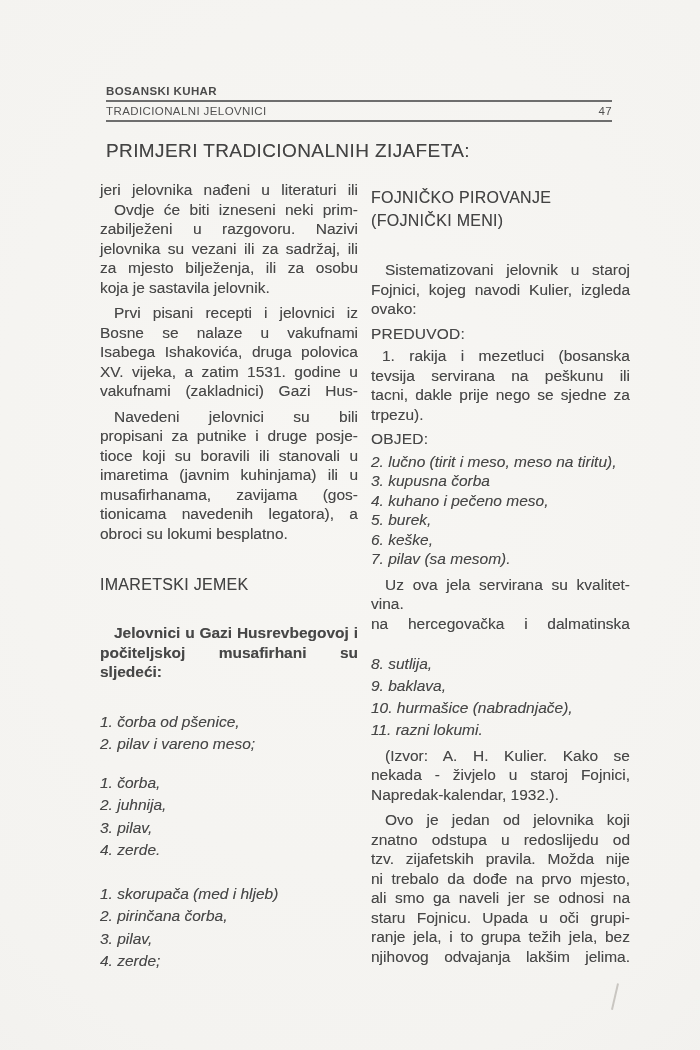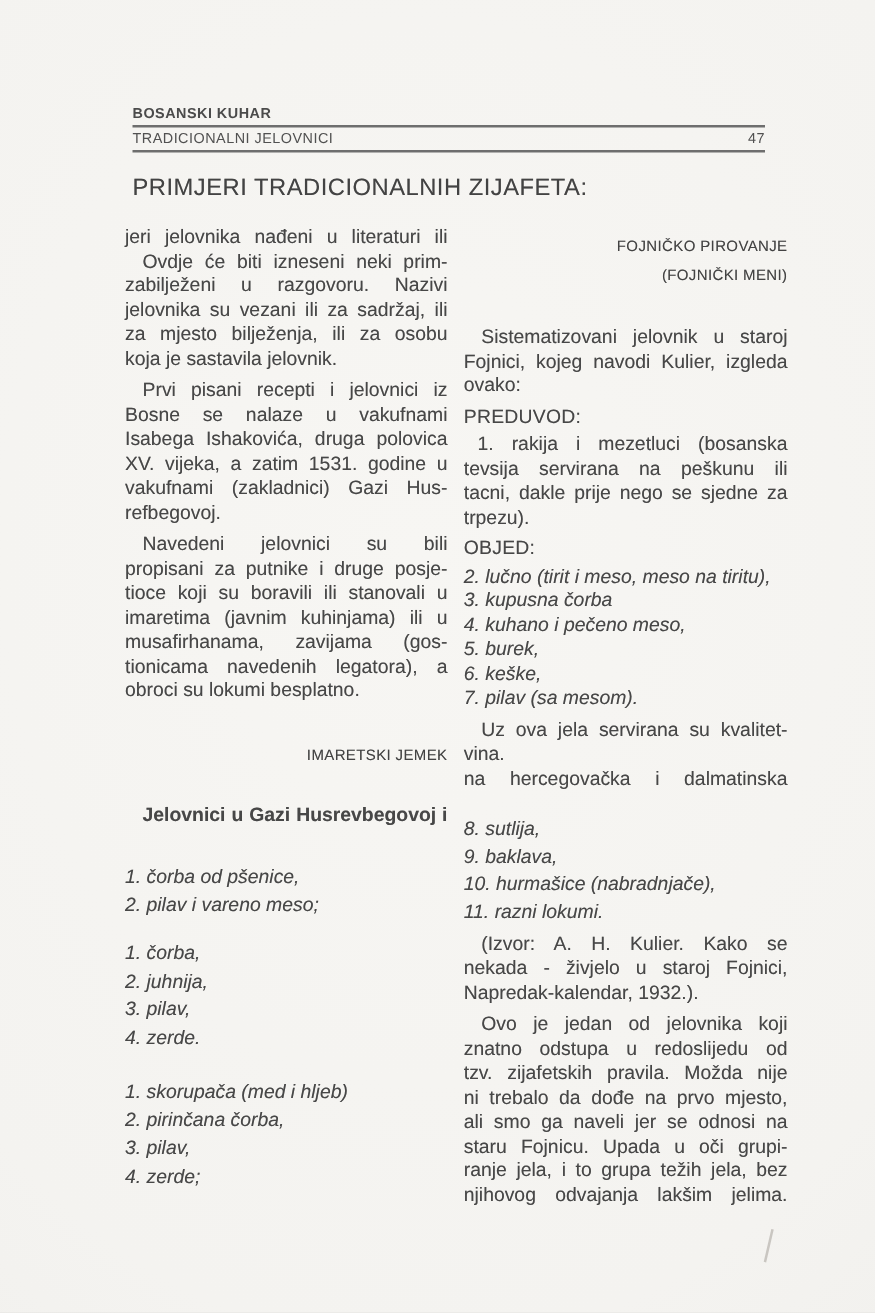--- a/index.html
+++ b/index.html
@@ -48,22 +48,22 @@
   .col-left  { width: 258px; margin-right: 13px; }
   .col-right { width: 259px; margin-top: 6px; }
 
   .para { }
   .jline { text-align: justify; text-align-last: justify; white-space: normal; }
   .jline.first { padding-left: 14px; }
   .jline.last { text-align: justify; text-align-last: left; }
   .para + .para { margin-top: 6px; }
 
   .sect {
-    font-size: 12px; font-weight: normal; letter-spacing: 0.3px;
-    color: #434343; margin: 0; line-height: 23px; text-align: right;
+    font-size: 16px; font-weight: normal; letter-spacing: 0.3px;
+    color: #434343; margin: 0; line-height: 23px;
   }
   .sect-imaretski { margin-top: 30px; }
   .sect-intro { margin-top: 27px; font-weight: bold; }
 
   .menu { font-style: italic; }
   .menu .menu-line {
     line-height: 19.5px; margin-bottom: 3px;
     padding-left: 19px; text-indent: -19px;
   }
   .menu-1 { margin-top: 30px; }
@@ -116,36 +116,36 @@
           <div class="jline">jelovnika su vezani ili za sadržaj, ili</div>
           <div class="jline">za mjesto bilježenja, ili za osobu</div>
           <div class="jline last">koja je sastavila jelovnik.</div>
         </div>
       <div class="para">
           <div class="jline first">Prvi pisani recepti i jelovnici iz</div>
           <div class="jline">Bosne se nalaze u vakufnami</div>
           <div class="jline">Isabega Ishakovića, druga polovica</div>
           <div class="jline">XV. vijeka, a zatim 1531. godine u</div>
           <div class="jline">vakufnami (zakladnici) Gazi Hus-</div>
-          <div class="jline last">refbegovoj.</div>
         </div>
       <div class="para">
           <div class="jline first">Navedeni jelovnici su bili</div>
           <div class="jline">propisani za putnike i druge posje-</div>
           <div class="jline">tioce koji su boravili ili stanovali u</div>
           <div class="jline">imaretima (javnim kuhinjama) ili u</div>
           <div class="jline">musafirhanama, zavijama (gos-</div>
           <div class="jline">tionicama navedenih legatora), a</div>
           <div class="jline last">obroci su lokumi besplatno.</div>
         </div>
 
       <h2 class="sect sect-imaretski">IMARETSKI JEMEK</h2>
 
       <div class="para sect-intro">
           <div class="jline first">Jelovnici u Gazi Husrevbegovoj i</div>
+          <div class="jline last">počiteljskoj musafirhani su sljedeći:</div>
         </div>
 
       <div class="menu menu-1">
           <div class="menu-line">1. čorba od pšenice,</div>
           <div class="menu-line">2. pilav i vareno meso;</div>
         </div>
       <div class="menu menu-2">
           <div class="menu-line">1. čorba,</div>
           <div class="menu-line">2. juhnija,</div>
           <div class="menu-line">3. pilav,</div>

